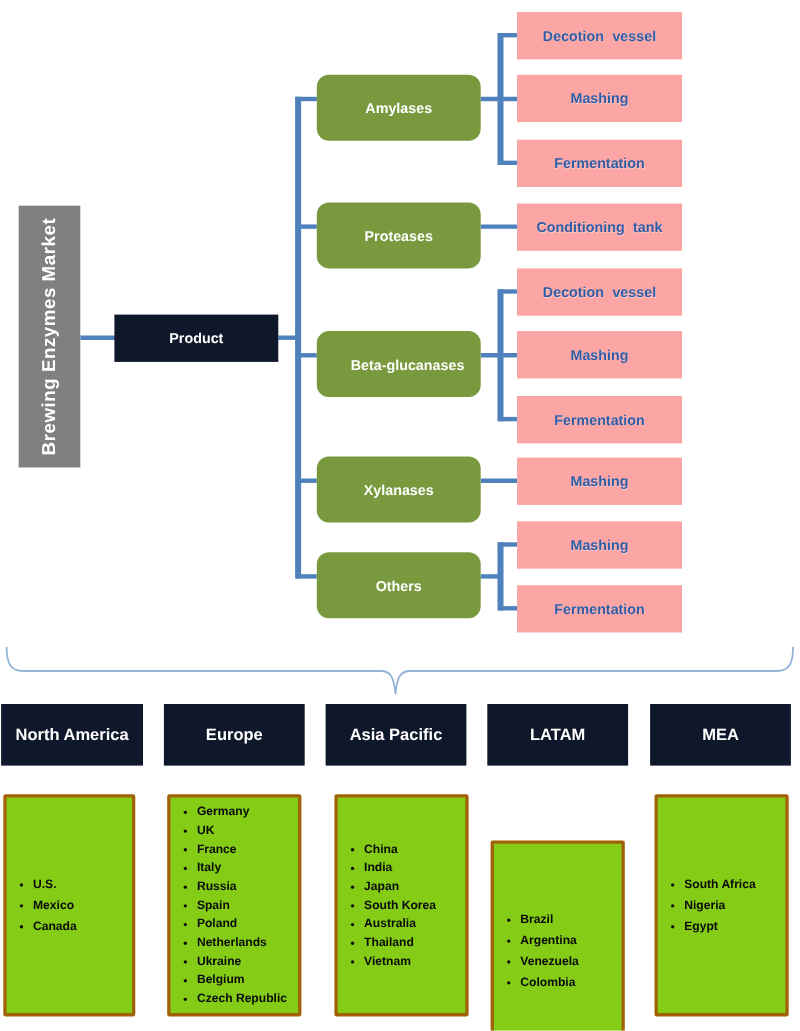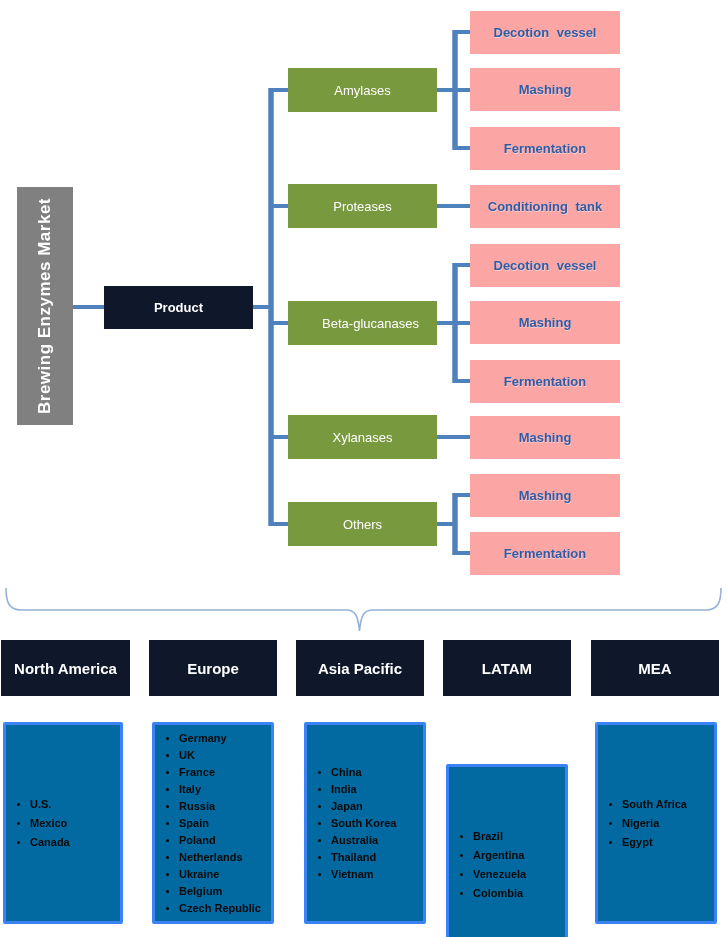--- a/index.html
+++ b/index.html
@@ -18,22 +18,22 @@
   .root-box { left:17px; top:187px; width:56px; height:238px; background:#808080; }
   .root-label { writing-mode:vertical-rl; transform:rotate(180deg);
                 color:#ffffff; font-weight:bold; font-size:17px; letter-spacing:0.5px;
                 white-space:nowrap; }
 
   
   .product-box { left:104px; top:286px; width:149px; height:43px; background:#0f172a;
                  color:#ffffff; font-weight:bold; font-size:13px; }
 
   
-  .green { left:288px; width:149px; height:44px; background:#79993E;
-           color:#ffffff; font-weight:normal; font-size:13px; }
+  .green { left:288px; width:149px; height:60px; background:#79993E;
+           color:#ffffff; font-weight:bold; font-size:13px;border-radius:11px; }
   .g0 { top:68px; } .g1 { top:184px; } .g2 { top:301px;padding-left:16px; } .g3 { top:415px; } .g4 { top:502px; }
 
   
   .child { left:470px; width:150px; height:43px; background:#fca5a5;
            color:#2E5DA6; font-weight:bold; font-size:13px; word-spacing:4px;
            text-shadow:0.5px 0.5px 0 rgba(255,255,255,0.45); }
   .c0 { top:11px; }  .c1 { top:68px; }  .c2 { top:127px; } .c3 { top:185px; }
   .c4 { top:244px; } .c5 { top:301px; } .c6 { top:360px; } .c7 { top:416px; }
   .c8 { top:474px; } .c9 { top:532px; }
 
@@ -41,21 +41,21 @@
   .region-header { top:640px; height:56px; background:#0f172a; color:#ffffff;
                    font-weight:bold; font-size:15px; }
   .h0 { left:1px;   width:129px; }
   .h1 { left:149px; width:128px; }
   .h2 { left:296px; width:128px; }
   .h3 { left:443px; width:128px; }
   .h4 { left:591px; width:128px; }
 
   
   .list-box { position:absolute; top:722px; height:202px; box-sizing:border-box;
-              background:#0369a1; border:3px solid #3b82f6; border-radius:2px;
+              background:#84cc16; border:3px solid #a16207; border-radius:2px;
               display:flex; align-items:center; z-index:1; }
   .l0 { left:3px;   width:120px; }
   .l1 { left:152px; width:122px; }
   .l2 { left:304px; width:122px; }
   .l3 { left:446px; width:122px;margin-top:42px; }
   .l4 { left:595px; width:122px; }
   .list-box ul { margin:0; padding:0 4px 0 24px; list-style:disc;
                  font-size:11px; font-weight:bold; color:#0a0a0a; line-height:17px; }
   .list-box li { margin:2px 0; }
   .list-box li::marker { color:#0a0a0a; font-size:10px; }

